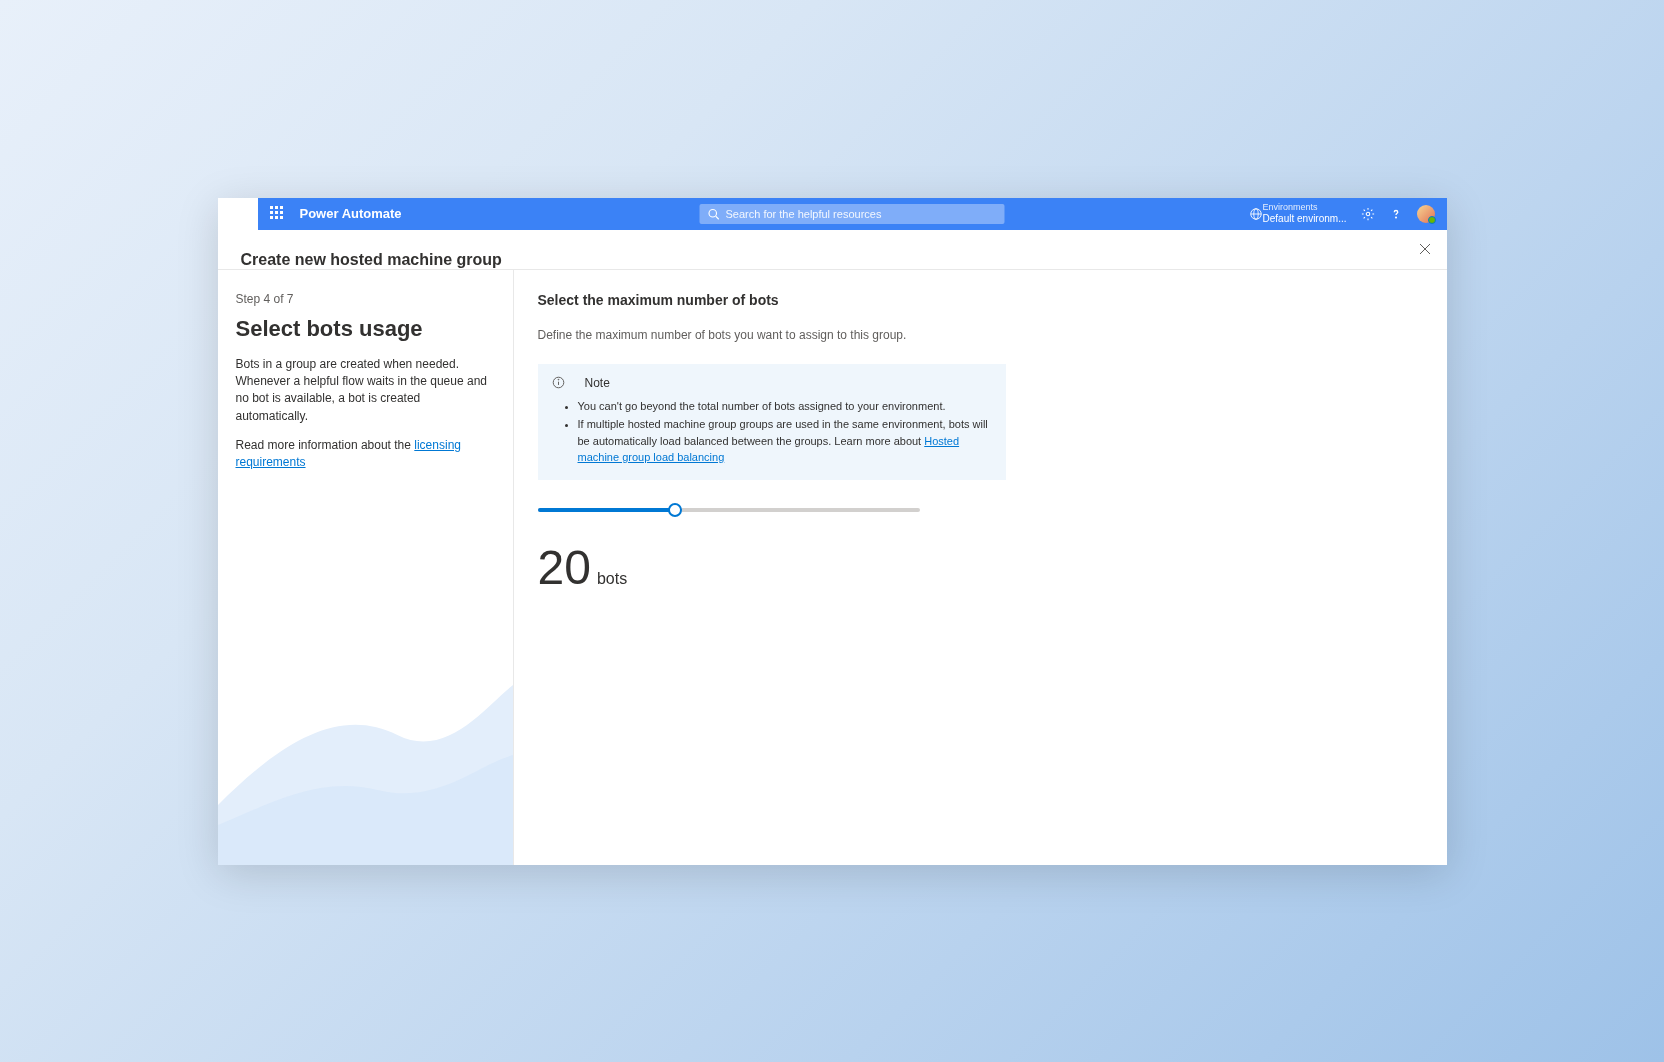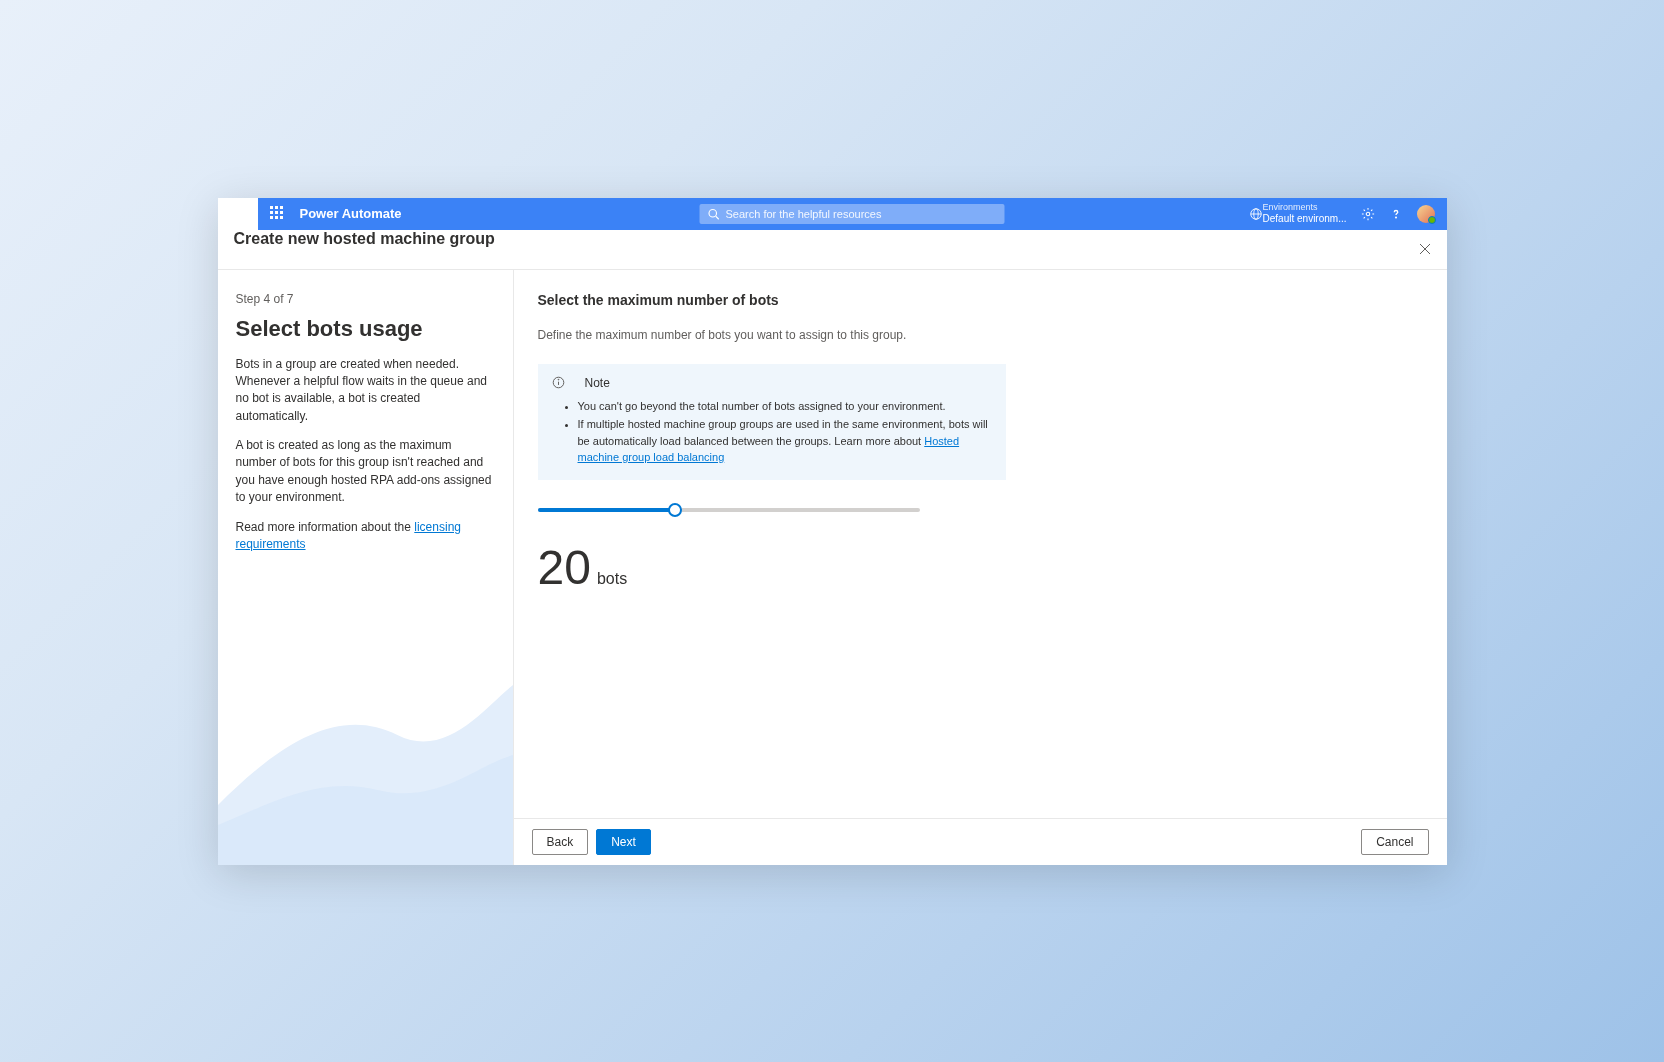--- a/index.html
+++ b/index.html
@@ -134,22 +134,22 @@
       height: 6px;
       background: #6bb700;
       border-radius: 50%;
       border: 1px solid #0078d4;
     }
     
     .title-bar {
       height: 40px;
       border-bottom: 1px solid #e8e8e8;
       display: flex;
-      align-items: flex-start;
-      padding: 0 16px;
+      align-items: flex-end;
+      padding: 0 23px;
       position: relative;
     }
     .title-bar h1 {
       font-size: 16px;
       font-weight: 600;
       color: #323130;
     }
     .close-btn {
       position: absolute;
       right: 14px;
@@ -385,21 +385,20 @@
           <line x1="13" y1="3" x2="3" y2="13"></line>
         </svg>
     </div>
   </div>
 
   <div class="main">
     <div class="sidebar">
       <div class="step-label">Step 4 of 7</div>
       <h2>Select bots usage</h2>
       <p>Bots in a group are created when needed. Whenever a helpful flow waits in the queue and no bot is available, a bot is created automatically.</p>
-      <p>A bot is created as long as the maximum number of bots for this group isn't reached and you have enough hosted RPA add-ons assigned to your environment.</p>
       <p>
         <span>Read more information about the </span><a>licensing requirements</a>
       </p>
       <svg class="wave" viewBox="0 0 296 220" preserveAspectRatio="none">
         <path d="M0,160 C60,100 120,60 180,90 C230,115 270,60 296,40 L296,220 L0,220 Z" fill="#e3eefb"></path>
         <path d="M0,180 C50,160 100,130 160,145 C220,160 260,120 296,110 L296,220 L0,220 Z" fill="#d7e7fa" opacity="0.8"></path>
       </svg>
     </div>
 
     <div class="content">
@@ -430,21 +429,15 @@
             <div class="slider-thumb"></div>
           </div>
         </div>
 
         <div class="bot-count">
           <span class="num">20</span>
           <span class="unit">bots</span>
         </div>
       </div>
 
-      <div class="footer">
-        <button class="btn">Back</button>
-        <button class="btn btn-primary">Next</button>
-        <div class="spacer"></div>
-        <button class="btn">Cancel</button>
-      </div>
     </div>
   </div>
 </div>
 
 </body></html>

